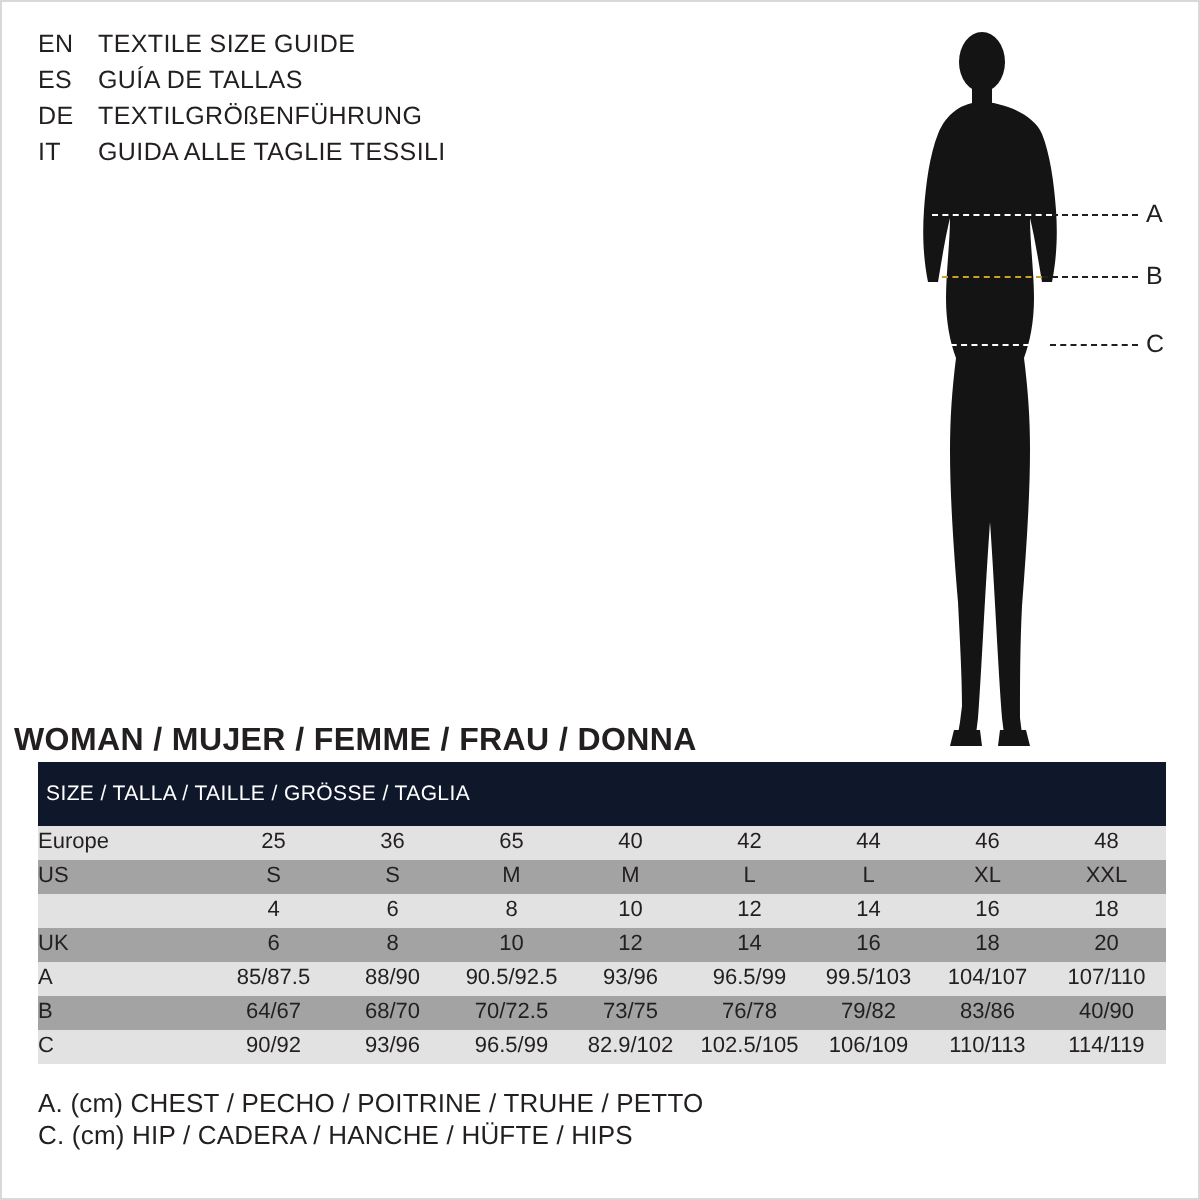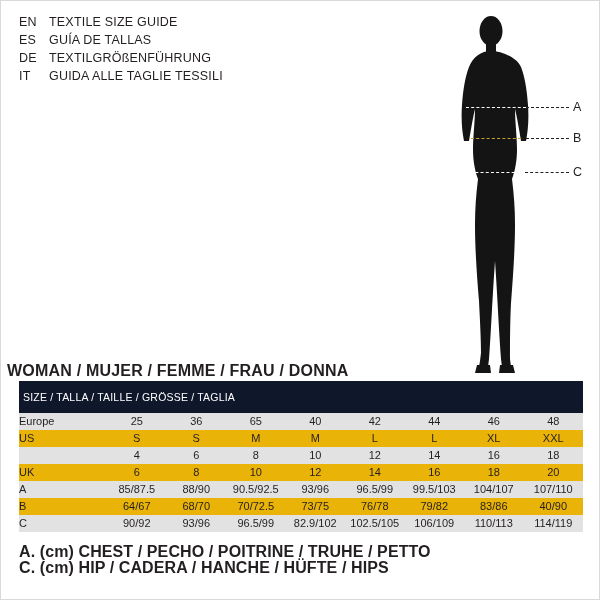--- a/index.html
+++ b/index.html
@@ -108,42 +108,42 @@
     font-weight: normal;
     letter-spacing: 0.2px;
     padding-left: 4px;
     height: 32px;
     line-height: 18px;
   }
   tr.shade td {
     background: #e2e2e2;
   }
   tr.plain td {
-    background: #eab308;
+    background: #a3a3a3;
   }
   td.label-cell {
     width: 88px;
     padding-left: 4px;
     text-align: left;
   }
   td.val-cell {
     text-align: center;
     width: 59.5px;
   }
 
   
   .footer {
     position: absolute;
     left: 18px;
     top: 543px;
     width: 560px;
   }
   .footer-row {
-    font-size: 16px;
-    font-weight: bold;
+    font-size: 13px;
+    font-weight: normal;
     height: 16px;
     line-height: 16px;
     letter-spacing: 0.1px;
     color: #231f20;
   }
 </style>
 </head>
 <body>
 
 <div class="page">

